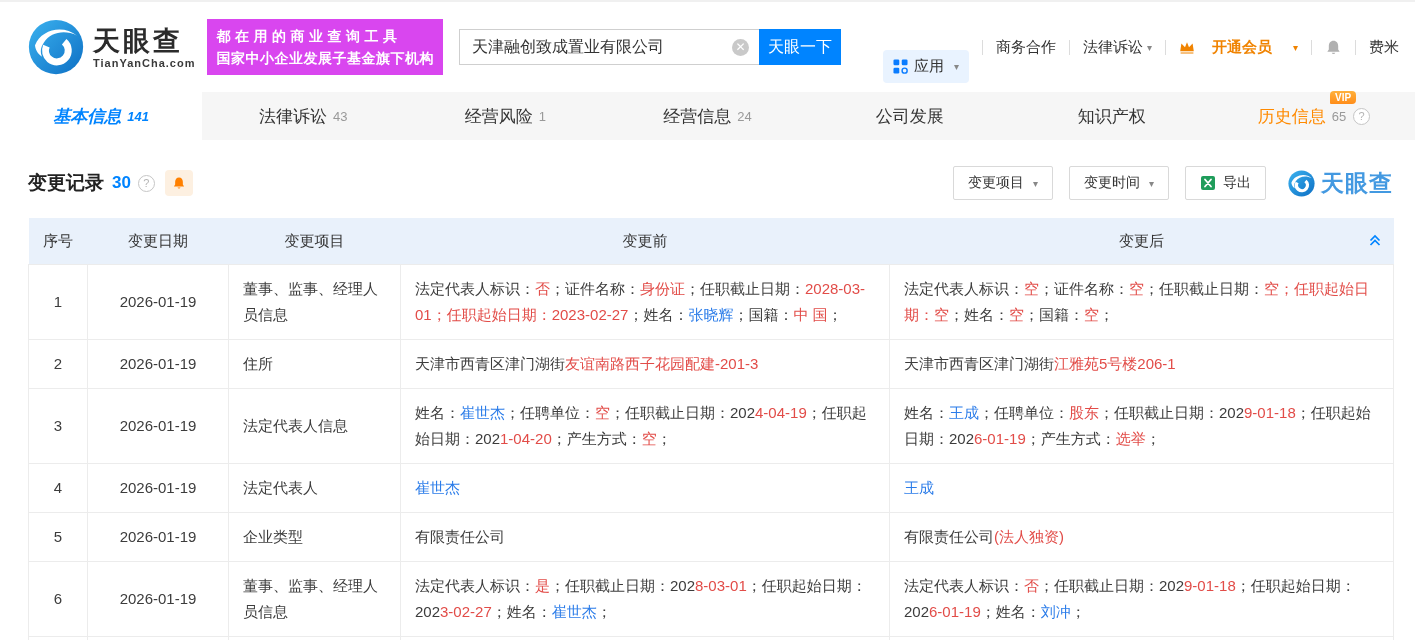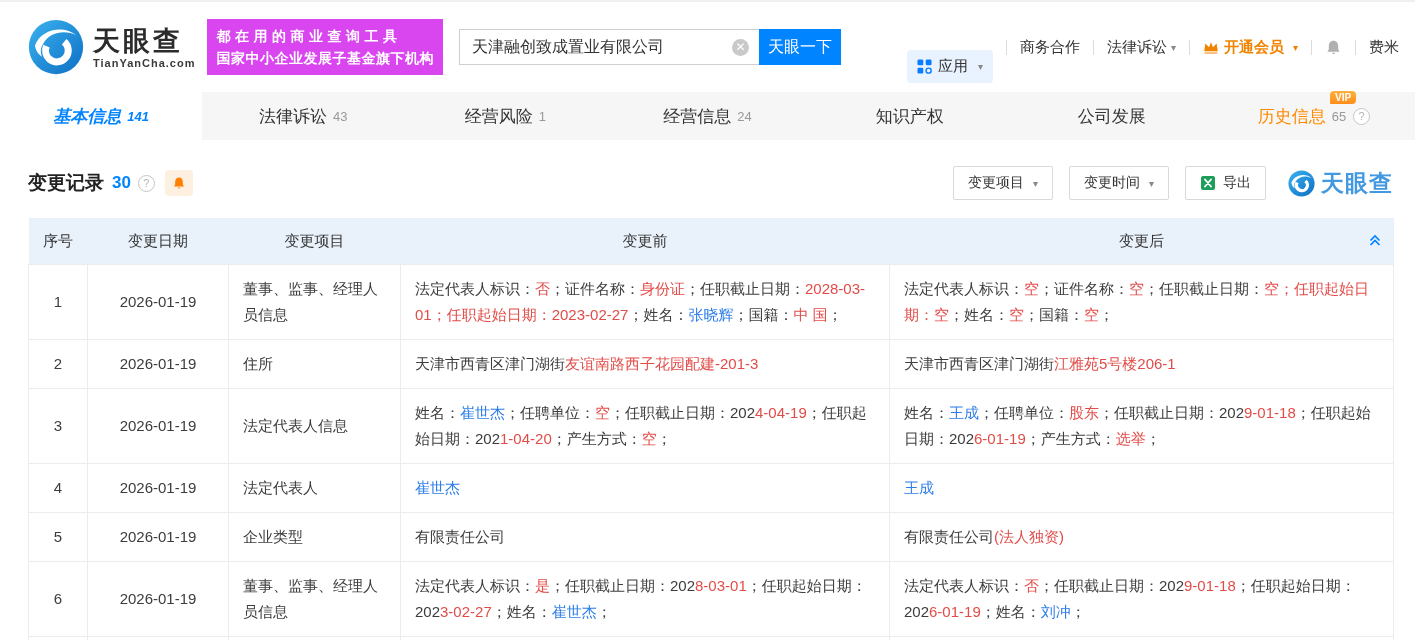--- a/index.html
+++ b/index.html
@@ -25,21 +25,21 @@
   .search-input-wrap{position:relative;width:300px;height:36px;border:1px solid #cfcfcf;border-right:none;box-sizing:border-box;display:flex;align-items:center;background:#fff;}
   .search-input{border:none;outline:none;font-size:16px;color:#333;width:320px;padding-left:12px;font-family:inherit;background:transparent;}
   .clear-icon{position:absolute;right:10px;width:17px;height:17px;border-radius:50%;background:#c9c9c9;color:#fff;font-size:12px;line-height:17px;text-align:center;cursor:pointer;}
   .search-btn{width:82px;height:36px;background:#0084ff;color:#fff;font-size:16px;border:none;font-family:inherit;cursor:pointer;}
 
   .top-right{margin-left:auto;display:flex;align-items:center;font-size:15px;color:#333;white-space:nowrap;}
   .chip{display:flex;align-items:center;background:#e9f3ff;border-radius:4px;padding:7px 10px;gap:6px;cursor:pointer;margin-top:39px;}
   .sep{width:1px;height:15px;background:#dcdcdc;margin:0 13px;}
   .caret{font-size:10px;color:#888;margin-left:4px;}
   .nav-link{cursor:pointer;display:flex;align-items:center;}
-  .vip-link{color:#f08300;font-weight:bold;display:flex;align-items:center;gap:5px;cursor:pointer;}
+  .vip-link{color:#f08300;font-weight:bold;display:flex;align-items:center;gap:17px;cursor:pointer;}
   .vip-link .caret{color:#f08300;}
   .bell-top{display:flex;align-items:center;cursor:pointer;}
 
   
   .main-tabs{display:flex;height:48px;background:#f6f6f6;}
   .mtab{flex:1;display:flex;align-items:center;justify-content:center;font-size:17px;color:#333;cursor:pointer;}
   .mtab .inner{position:relative;display:flex;align-items:center;}
   .mtab.active{background:#fff;color:#0084ff;font-weight:bold;font-style:italic;}
   .mtab-count{font-size:13px;color:#999;margin-left:6px;font-weight:normal;}
   .mtab.active .mtab-count{color:#0084ff;font-weight:bold;}
@@ -178,26 +178,26 @@
         </span>
       </div>
       <div class="mtab">
         <span class="inner">
           <span class="mtab-label">经营信息</span>
           <span class="mtab-count">24</span>
         </span>
       </div>
       <div class="mtab">
         <span class="inner">
+          <span class="mtab-label">公司发展</span>
+        </span>
+      </div>
+      <div class="mtab">
+        <span class="inner">
           <span class="mtab-label">知识产权</span>
-        </span>
-      </div>
-      <div class="mtab">
-        <span class="inner">
-          <span class="mtab-label">公司发展</span>
         </span>
       </div>
       <div class="mtab orange">
         <span class="inner">
           <span class="mtab-label">历史信息</span>
           <span class="mtab-count">65</span>
           <span class="vip-badge">VIP</span>
           <span class="help-circle">?</span>
         </span>
       </div>

